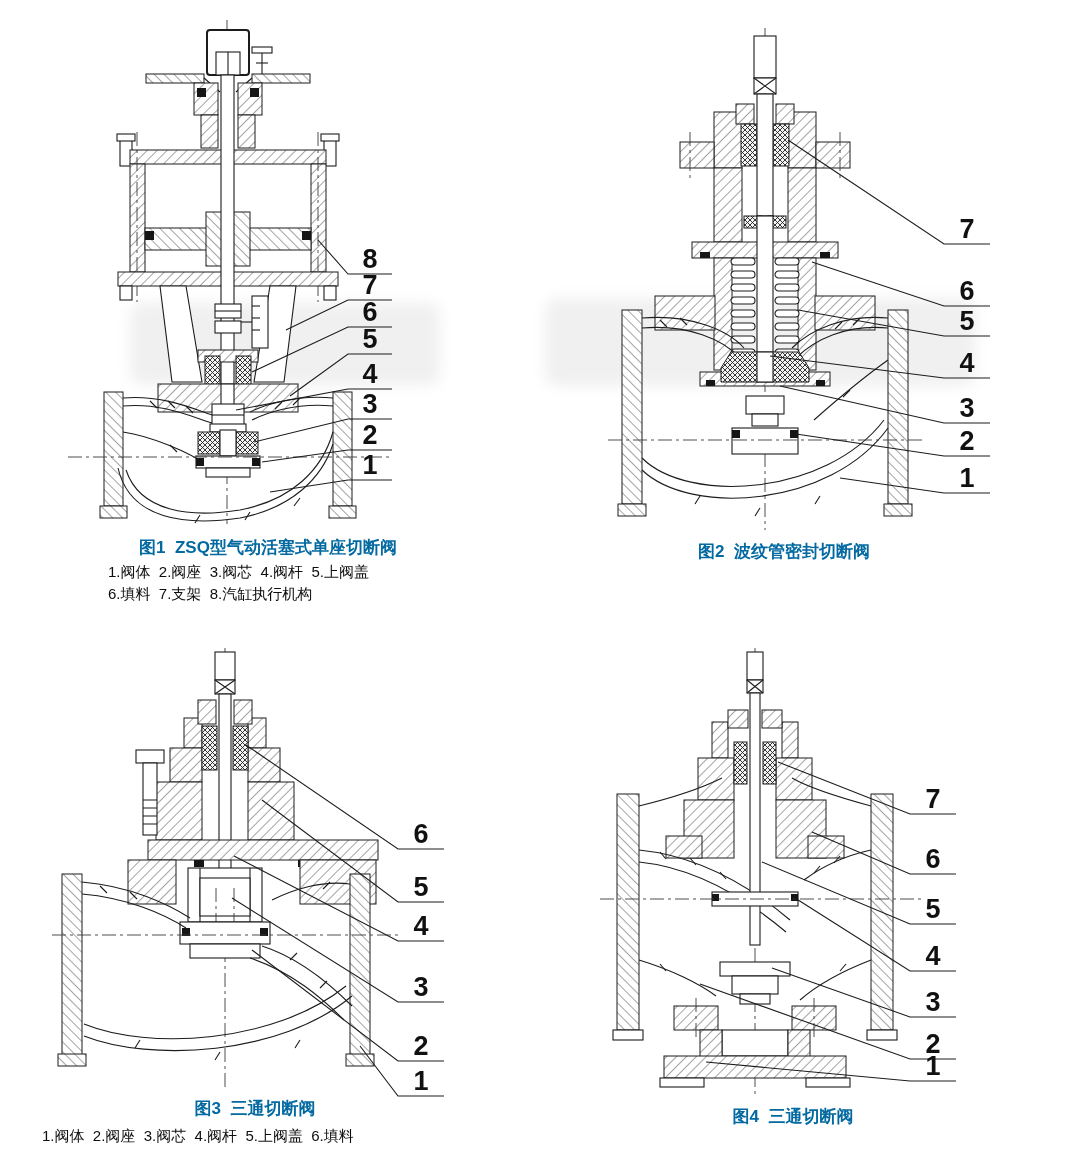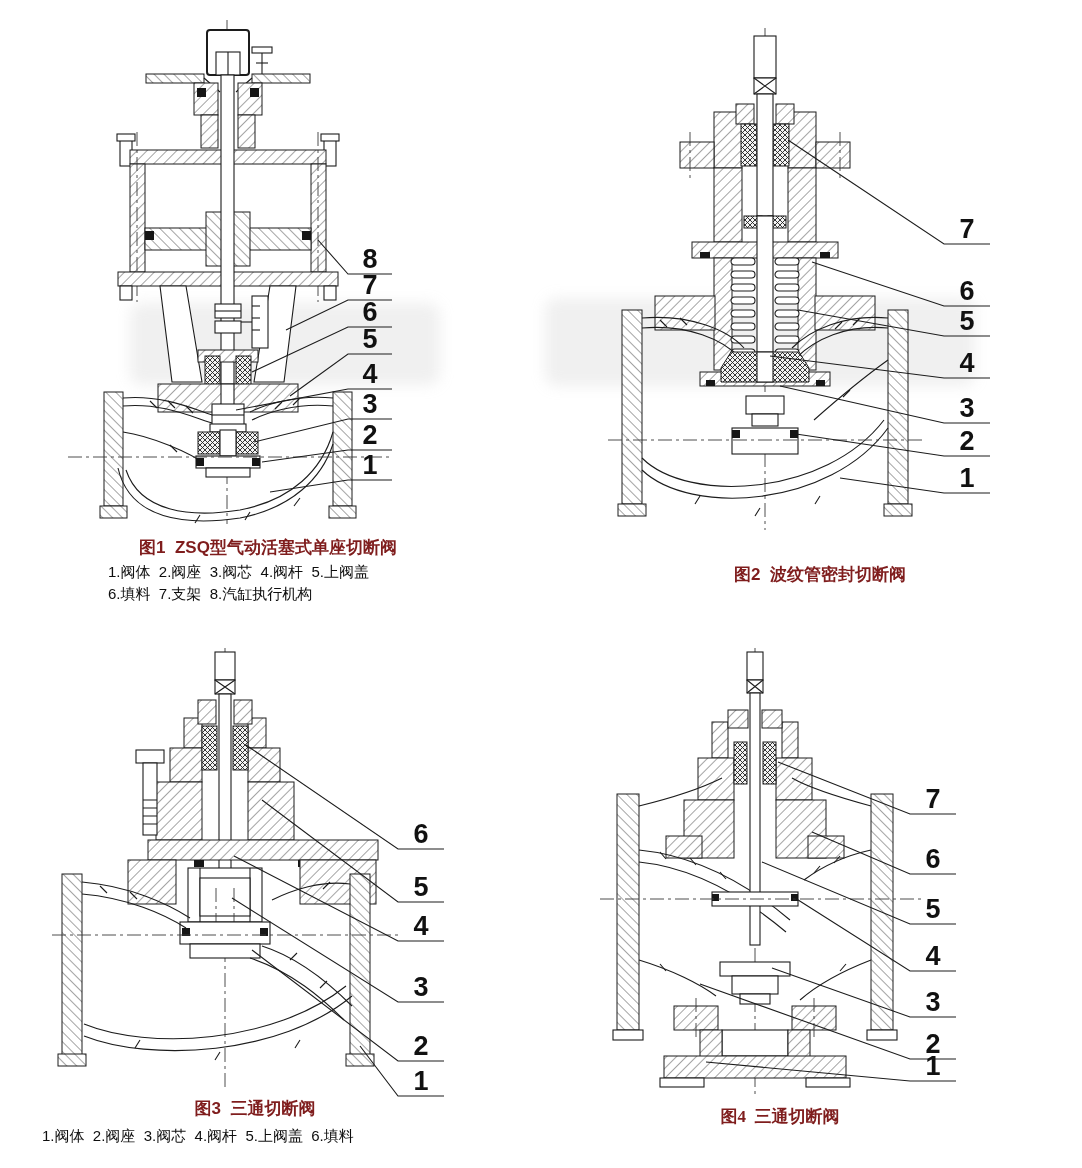--- a/index.html
+++ b/index.html
@@ -10,21 +10,21 @@
   .ol{fill:none;stroke:#1c1c1c;stroke-width:1.1;}
   .wh{fill:#ffffff;stroke:#1c1c1c;stroke-width:1.1;}
   .hat{fill:url(#h1);stroke:#1c1c1c;stroke-width:1;}
   .hat2{fill:url(#h2);stroke:#1c1c1c;stroke-width:1;}
   .xh{fill:url(#xh);stroke:#1c1c1c;stroke-width:1;}
   .seal{fill:#161616;stroke:none;}
   .cl{fill:none;stroke:#3a3a3a;stroke-width:0.9;stroke-dasharray:14 4 3 4;}
   .ldr{fill:none;stroke:#1c1c1c;stroke-width:1.1;}
   .lbl{font-family:"Liberation Sans",sans-serif;font-weight:bold;font-size:27px;fill:#111;text-anchor:middle;}
   
-  .fig-title{position:absolute;font-weight:bold;font-size:17px;color:#7f1d1d;text-align:center;white-space:pre;}
+  .fig-title{position:absolute;font-weight:bold;font-size:17px;color:#0369a1;text-align:center;white-space:pre;}
   .fig-parts{position:absolute;font-weight:normal;font-size:15px;color:#0e0e0e;white-space:pre;}
   
   .wm{position:absolute;background:rgba(178,178,178,0.20);filter:blur(7px);border-radius:12px;}
 </style>
 </head>
 <body>
 
 <div class="page">
 
   <div class="wm" style="left:130px;top:303px;width:310px;height:82px;"></div>
@@ -400,20 +400,20 @@
       <text class="lbl" x="933" y="1053">2</text>
       <polyline class="ldr" points="706,1062 910,1081 956,1081"></polyline>
       <text class="lbl" x="933" y="1075">1</text>
     </g>
   </svg>
 
   <div class="fig-title" style="left:78px;top:536px;width:380px;">图1  ZSQ型气动活塞式单座切断阀</div>
   <div class="fig-parts" style="left:108px;top:563px;">1.阀体  2.阀座  3.阀芯  4.阀杆  5.上阀盖</div>
   <div class="fig-parts" style="left:108px;top:585px;text-align:right;">6.填料  7.支架  8.汽缸执行机构</div>
 
-  <div class="fig-title" style="left:640px;top:540px;width:360px;margin-top:23px;">图2  波纹管密封切断阀</div>
+  <div class="fig-title" style="left:604px;top:540px;width:360px;">图2  波纹管密封切断阀</div>
 
   <div class="fig-title" style="left:75px;top:1097px;width:360px;">图3  三通切断阀</div>
   <div class="fig-parts" style="left:42px;top:1127px;">1.阀体  2.阀座  3.阀芯  4.阀杆  5.上阀盖  6.填料</div>
 
-  <div class="fig-title" style="left:600px;top:1105px;width:360px;font-family:Liberation Serif, serif;">图4  三通切断阀</div>
+  <div class="fig-title" style="left:613px;top:1105px;width:360px;">图4  三通切断阀</div>
 
 </div>
 
 </body></html>

